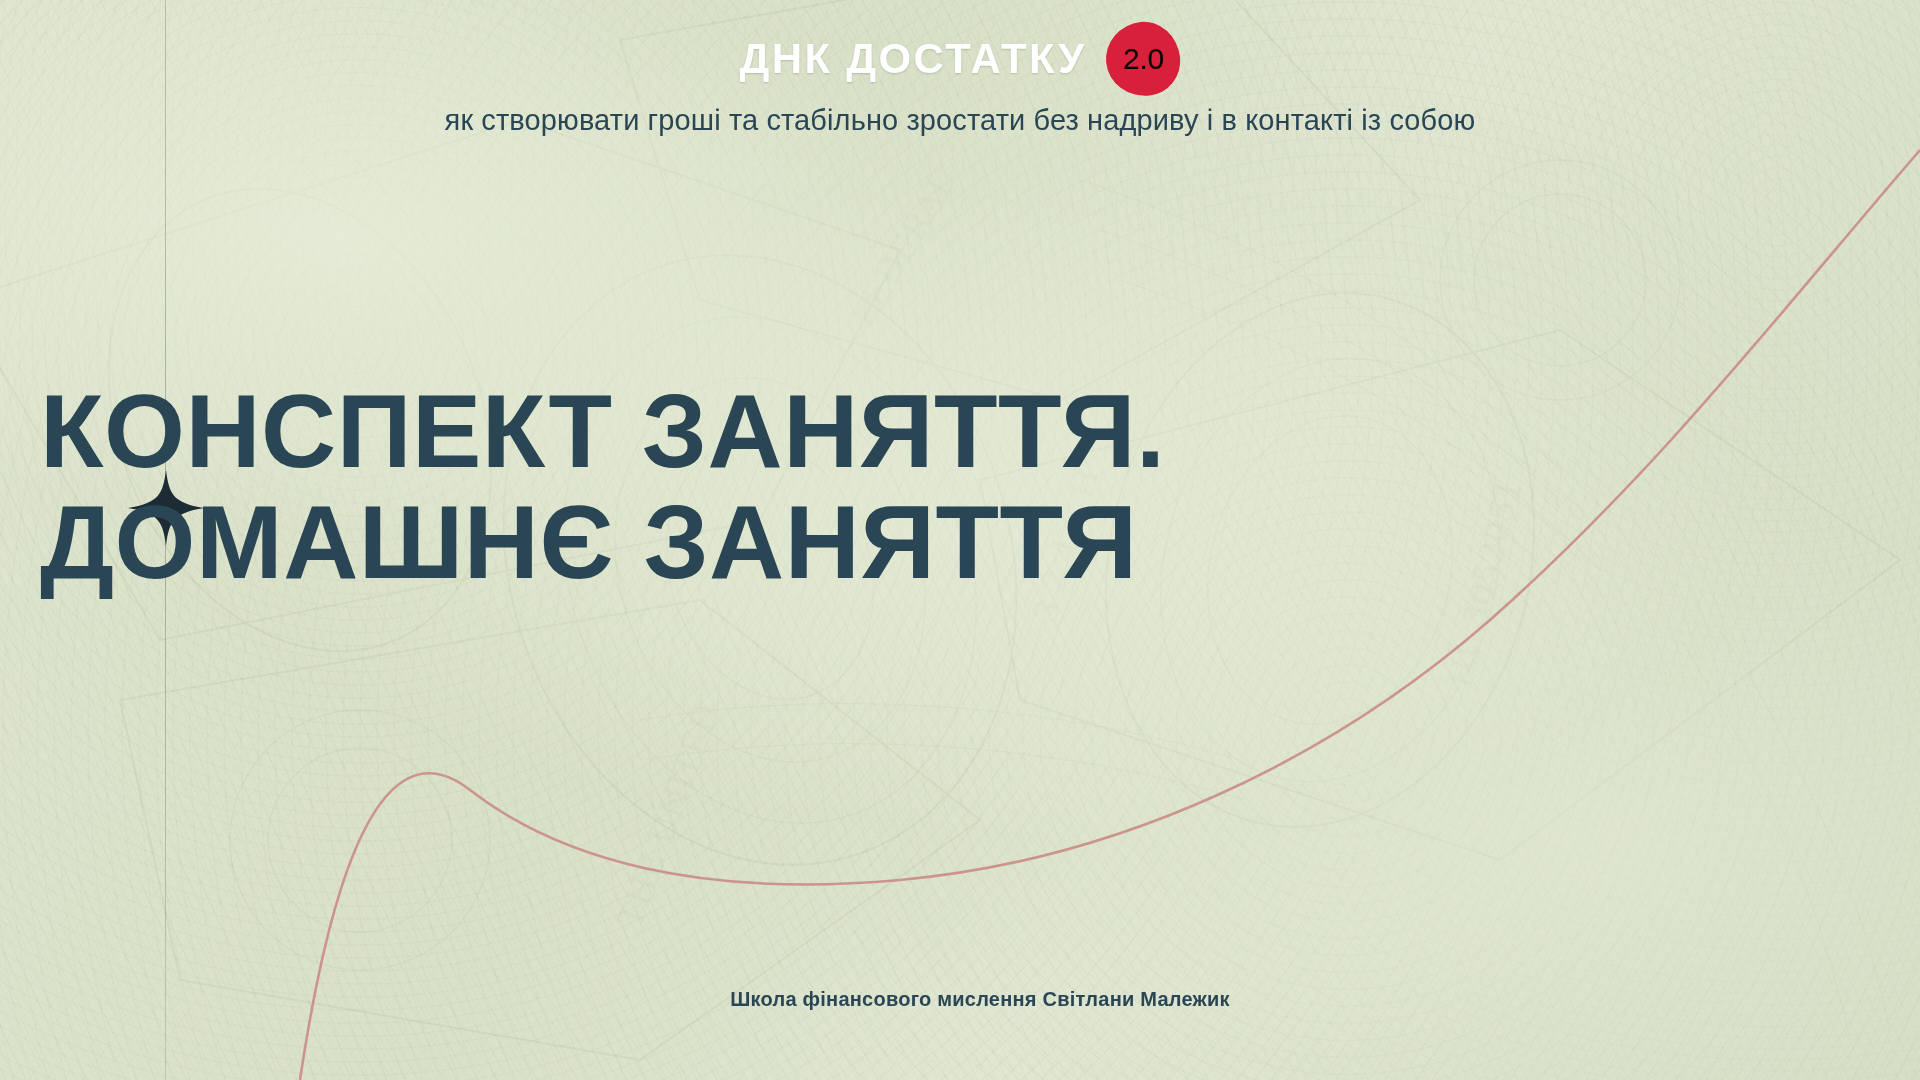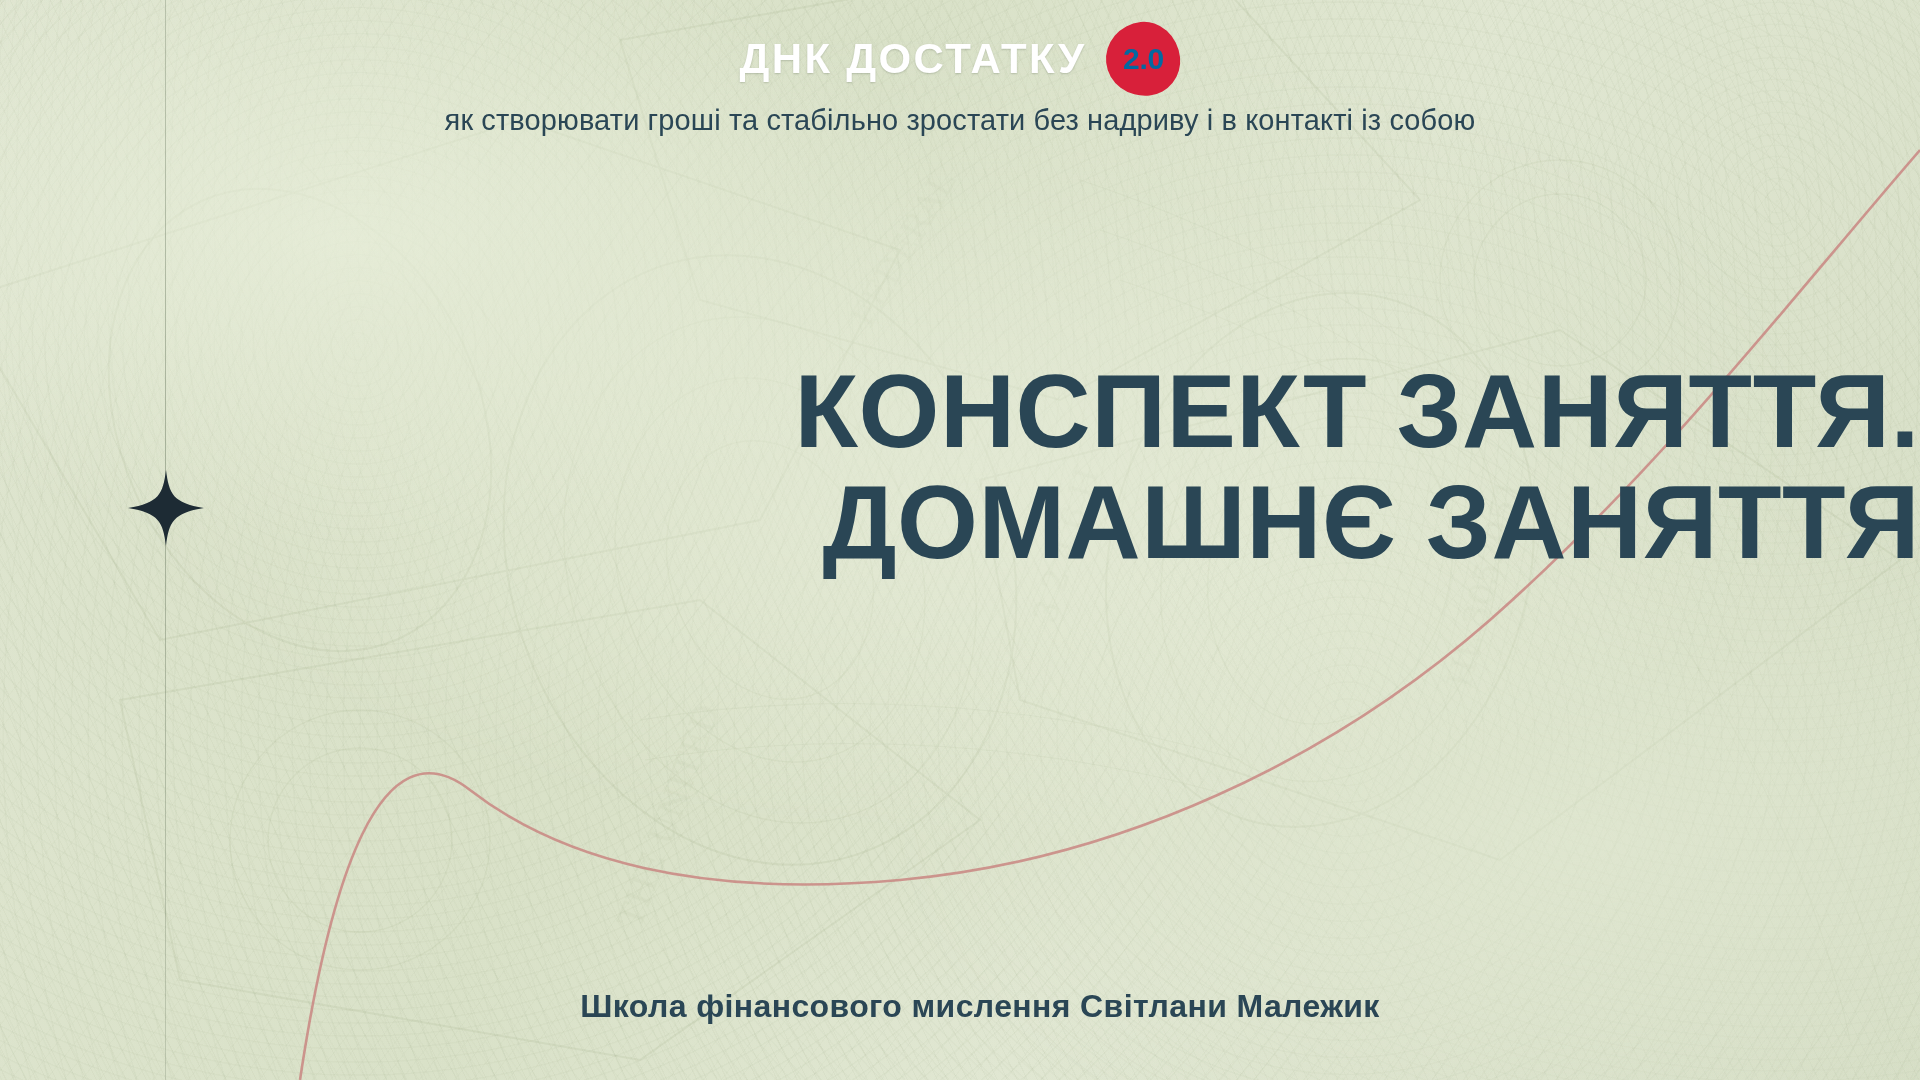--- a/index.html
+++ b/index.html
@@ -113,64 +113,64 @@
   .badge-blob {
     position: absolute;
     inset: 0;
     background: #d8203a;
     border-radius: 52% 48% 46% 54% / 50% 53% 47% 50%;
     transform: rotate(-6deg);
   }
   .badge-text {
     position: relative;
     z-index: 2;
-    color: #0369a1;
+    color: #000000;
     font-size: 30px;
-    font-weight: 700;
+    font-weight: 400;
     letter-spacing: -0.01em;
     line-height: 1;
   }
   .brand-sub {
     margin-top: 8px;
     font-size: 29px;
     font-weight: 400;
     color: #2a4655;
     letter-spacing: 0.004em;
     white-space: nowrap;
   }
 
   
   .title-wrap {
     position: absolute;
     left: 0;
     right: 0;
-    top: 356px;
-    text-align: right;
-    padding-left: 28px;
+    top: 376px;
+    text-align: left;
+    padding-left: 40px;
   }
   .title-line {
     font-size: 104px;
     font-weight: 700;
     line-height: 1.07;
     letter-spacing: 0.005em;
     color: #2a4655;
     white-space: nowrap;
   }
 
   
   .footer {
     position: absolute;
     left: 0;
     right: 0;
     top: 988px;
     text-align: center;
     padding-left: 40px;
   }
   .footer-text {
-    font-size: 32px;
+    font-size: 20px;
     font-weight: 700;
     color: #2a4655;
     letter-spacing: 0.012em;
     white-space: nowrap;
   }
 </style>
 </head>
 <body>
 
 <div id="slide">

